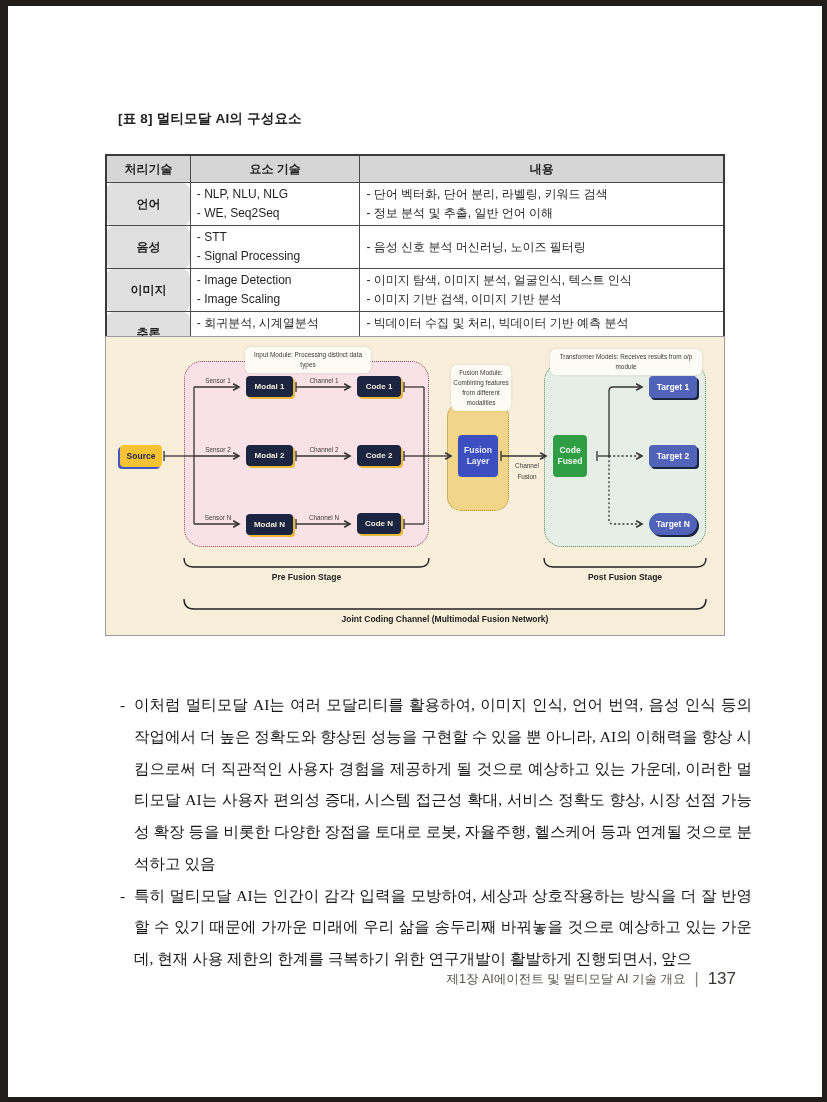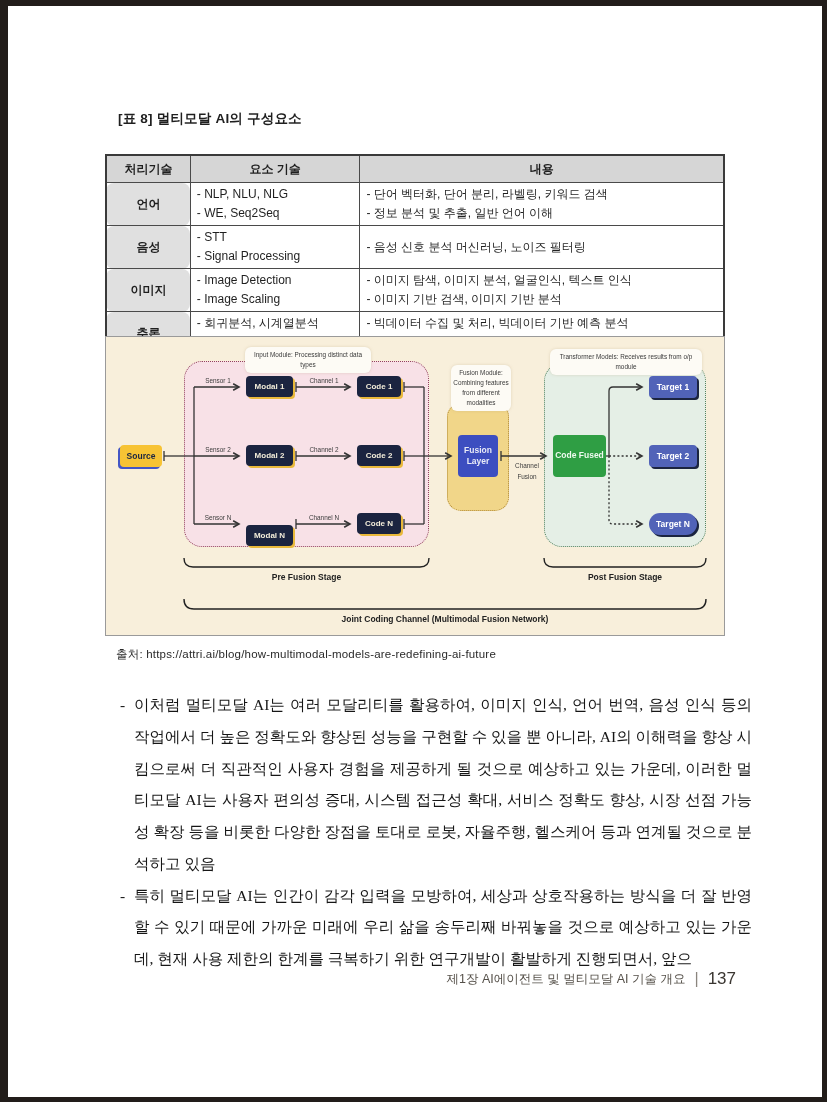--- a/index.html
+++ b/index.html
@@ -34,21 +34,21 @@
   .lab-fusion { left:345px; top:28px; width:60px; }
   .lab-transformer { left:444px; top:12px; width:152px; }
   .edgelabel { position:absolute; font-size:6.4px; color:#3c3c3c; text-align:center; z-index:3; }
   .node { position:absolute; display:flex; align-items:center; justify-content:center; text-align:center;
           font-weight:bold; border-radius:4px; z-index:4; }
   .node.src   { left:14px; width:42px; height:22px; background:#f7c334; color:#1b2543; font-size:8.5px; box-shadow:-2px 2px 0 #4356c5; }
   .node.navy  { width:47px; height:21px; background:#1b2440; color:#f2ecd9; font-size:8px; box-shadow:2px 2px 0 #e9b93b; }
   .node.code  { left:251px; width:44px; }
   .node.modal { left:140px; }
   .node.fuse  { left:352px; top:98px; width:40px; height:42px; background:#3c4ec0; color:#e8ebf7; font-size:8.5px; line-height:1.3; padding:2px; }
-  .node.cfused{ left:447px; top:98px; width:53px; height:42px; background:#2f9e44; color:#eefaef; font-size:8.5px; line-height:1.3; padding:2px; }
+  .node.cfused{ left:447px; top:98px; width:34px; height:42px; background:#2f9e44; color:#eefaef; font-size:8.5px; line-height:1.3; padding:2px; }
   .node.target{ left:543px; width:48px; height:22px; background:#5163b8; color:#ffffff; font-size:8.5px; border-radius:4px; box-shadow:2px 2px 0 #1b2440; }
   .bracelabel { position:absolute; font-weight:bold; font-size:8.5px; color:#222; text-align:center; z-index:3; }
 
   
   .src-line { position:absolute; left:108px; top:641px; font-size:11.5px; color:#2a2a2a; letter-spacing:0.2px; }
   .body-text { position:absolute; left:112px; top:683px; width:632px; font-family:"Liberation Serif", serif;
                font-size:15.5px; color:#161616; line-height:2.05; text-align:justify; }
   .bullet { display:flex; }
   .bullet .marker { flex:0 0 14px; }
   .bullet .btext { flex:1; }
@@ -184,36 +184,35 @@
     <div class="edgelabel" style="left:90px;top:109px;width:44px;">Sensor 2</div>
     <div class="edgelabel" style="left:90px;top:177px;width:44px;">Sensor N</div>
     <div class="edgelabel" style="left:192px;top:40px;width:52px;">Channel 1</div>
     <div class="edgelabel" style="left:192px;top:109px;width:52px;">Channel 2</div>
     <div class="edgelabel" style="left:192px;top:177px;width:52px;">Channel N</div>
     <div class="edgelabel" style="left:399px;top:124px;width:44px;line-height:1.7;">Channel Fusion</div>
 
     <div class="node src" style="top:108px;">Source</div>
     <div class="node navy modal" style="top:39px;">Modal 1</div>
     <div class="node navy modal" style="top:108px;">Modal 2</div>
-    <div class="node navy modal" style="top:188px;">Modal N</div>
+    <div class="node navy modal" style="top:177px;">Modal N</div>
     <div class="node navy code" style="top:39px;">Code 1</div>
     <div class="node navy code" style="top:108px;">Code 2</div>
     <div class="node navy code" style="top:176px;">Code N</div>
     <div class="node fuse">Fusion Layer</div>
     <div class="node cfused">Code Fused</div>
     <div class="node target" style="top:39px;">Target 1</div>
     <div class="node target" style="top:108px;">Target 2</div>
     <div class="node target" style="top:176px;border-radius:11px;">Target N</div>
 
     <div class="bracelabel" style="left:78px;top:235px;width:245px;">Pre Fusion Stage</div>
     <div class="bracelabel" style="left:438px;top:235px;width:162px;">Post Fusion Stage</div>
     <div class="bracelabel" style="left:78px;top:277px;width:522px;">Joint Coding Channel (Multimodal Fusion Network)</div>
   </div>
 
-  <div class="src-line">출처: https://attri.ai/blog/how-multimodal-models-are-redefining-ai-future</div>
 
   <div class="body-text">
     <div class="bullet">
       <span class="marker">-</span>
       <span class="btext">이처럼 멀티모달 AI는 여러 모달리티를 활용하여, 이미지 인식, 언어 번역, 음성 인식 등의 작업에서 더 높은 정확도와 향상된 성능을 구현할 수 있을 뿐 아니라, AI의 이해력을 향상 시킴으로써 더 직관적인 사용자 경험을 제공하게 될 것으로 예상하고 있는 가운데, 이러한 멀티모달 AI는 사용자 편의성 증대, 시스템 접근성 확대, 서비스 정확도 향상, 시장 선점 가능성 확장 등을 비롯한 다양한 장점을 토대로 로봇, 자율주행, 헬스케어 등과 연계될 것으로 분석하고 있음</span>
     </div>
     <div class="bullet">
       <span class="marker">-</span>
       <span class="btext">특히 멀티모달 AI는 인간이 감각 입력을 모방하여, 세상과 상호작용하는 방식을 더 잘 반영할 수 있기 때문에 가까운 미래에 우리 삶을 송두리째 바꿔놓을 것으로 예상하고 있는 가운데, 현재 사용 제한의 한계를 극복하기 위한 연구개발이 활발하게 진행되면서, 앞으</span>
     </div>

